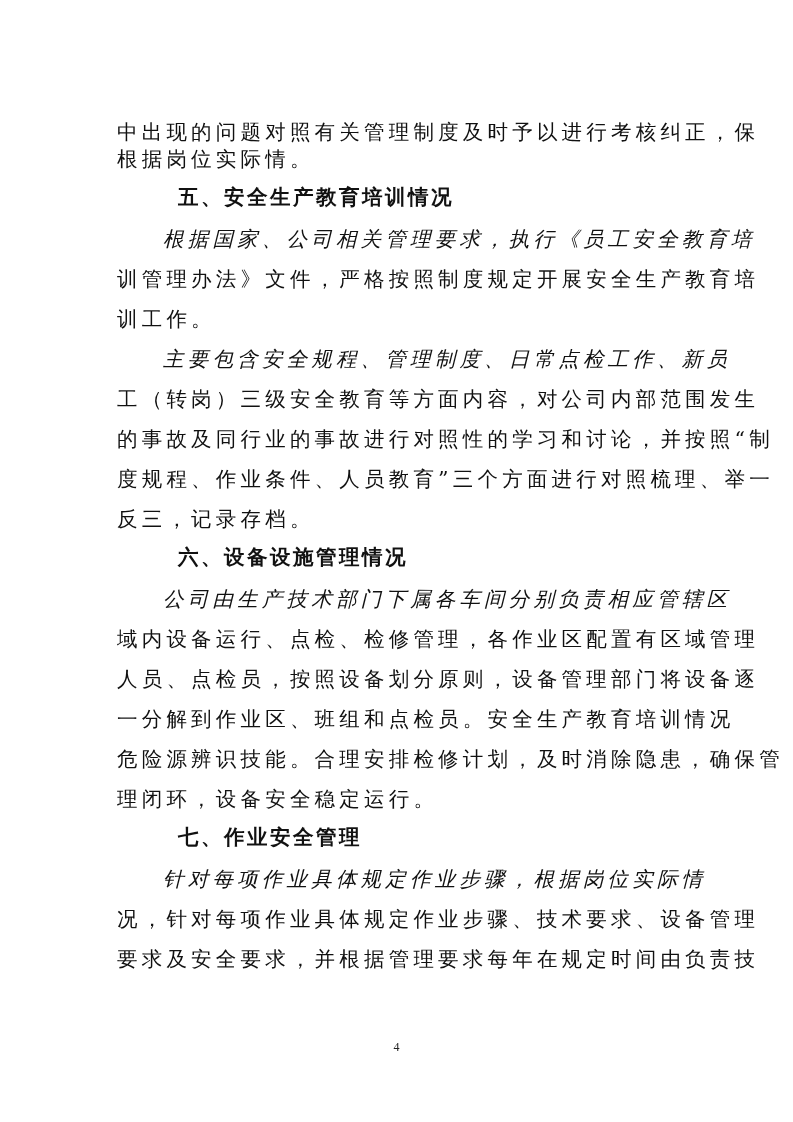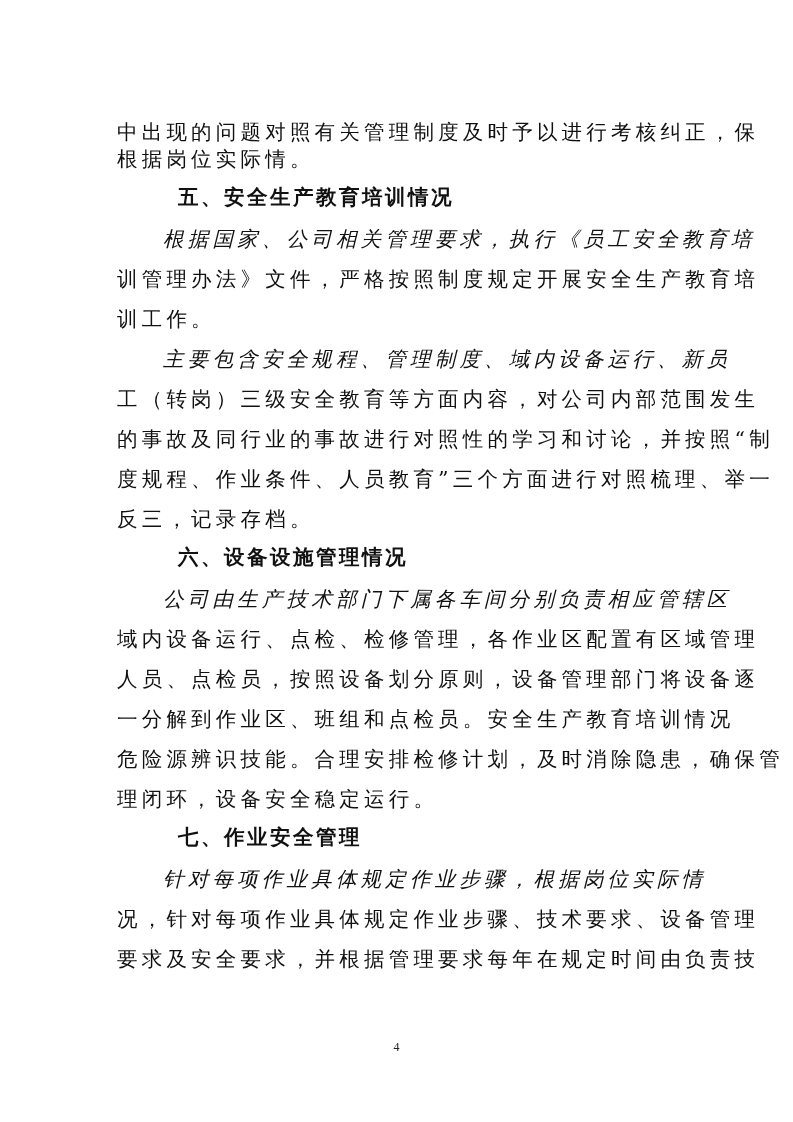--- a/index.html
+++ b/index.html
@@ -66,21 +66,21 @@
 </head>
 <body>
 
 <div class="page">
   <div class="line" style="top:13px">中出现的问题对照有关管理制度及时予以进行考核纠正，保</div>
   <div class="line last" style="top:40px">根据岗位实际情。</div>
   <div class="heading" style="top:80px">五、安全生产教育培训情况</div>
   <div class="line indent" style="top:120px">根据国家、公司相关管理要求，执行《员工安全教育培</div>
   <div class="line" style="top:160px">训管理办法》文件，严格按照制度规定开展安全生产教育培</div>
   <div class="line last" style="top:200px">训工作。</div>
-  <div class="line indent" style="top:240px">主要包含安全规程、管理制度、域内设备运行、新员</div>
+  <div class="line indent" style="top:240px">主要包含安全规程、管理制度、日常点检工作、新员</div>
   <div class="line" style="top:280px">工（转岗）三级安全教育等方面内容，对公司内部范围发生</div>
   <div class="line" style="top:320px">的事故及同行业的事故进行对照性的学习和讨论，并按照“制</div>
   <div class="line" style="top:360px">度规程、作业条件、人员教育”三个方面进行对照梳理、举一</div>
   <div class="line last" style="top:400px">反三，记录存档。</div>
   <div class="heading" style="top:440px">六、设备设施管理情况</div>
   <div class="line indent" style="top:480px">公司由生产技术部门下属各车间分别负责相应管辖区</div>
   <div class="line" style="top:520px">域内设备运行、点检、检修管理，各作业区配置有区域管理</div>
   <div class="line" style="top:560px">人员、点检员，按照设备划分原则，设备管理部门将设备逐</div>
   <div class="line" style="top:600px">一分解到作业区、班组和点检员。安全生产教育培训情况</div>
   <div class="line" style="top:640px">危险源辨识技能。合理安排检修计划，及时消除隐患，确保管</div>

